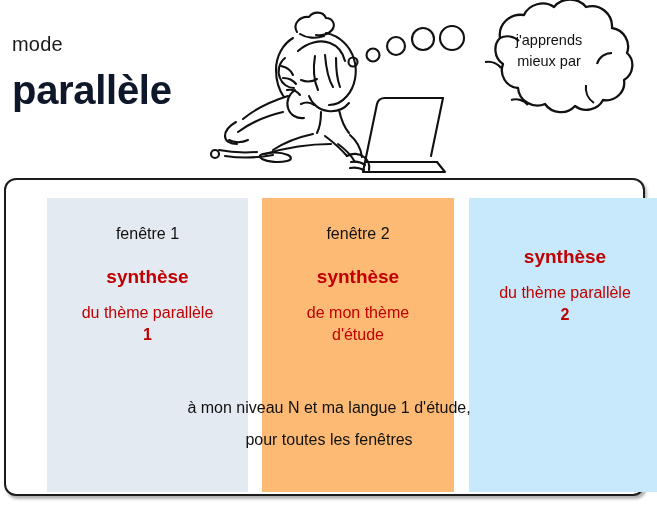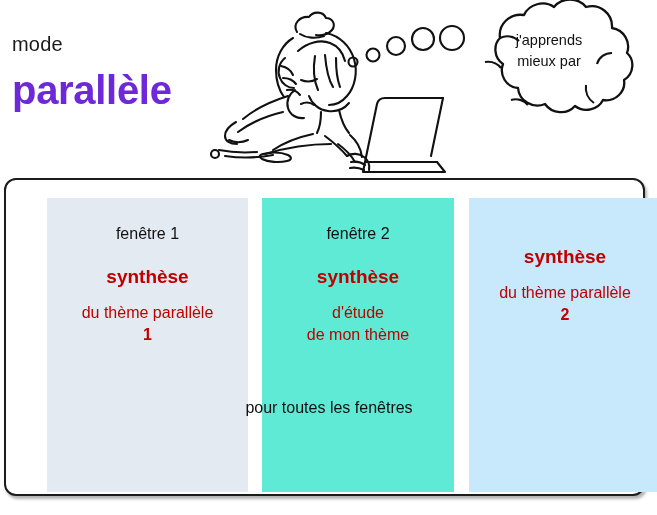--- a/index.html
+++ b/index.html
@@ -30,21 +30,21 @@
     font-size: 20px;
     color: #1a1a1a;
     letter-spacing: 0.2px;
   }
   #title-parallele {
     position: absolute;
     left: 12px;
     top: 68px;
     font-size: 40px;
     font-weight: bold;
-    color: #6d28d9;
+    color: #0f172a;
     letter-spacing: -0.3px;
   }
 
   
   #illustration {
     position: absolute;
     left: 205px;
     top: 4px;
     width: 250px;
     height: 172px;
@@ -260,34 +260,35 @@
 
   <div class="window-col" id="col-1" style="background: rgb(228, 234, 242);">
     <div class="col-header">fenêtre 1</div>
     <div class="col-synthese">synthèse</div>
     <div class="col-desc">
       <span class="ln">du thème parallèle</span>
       <span class="num">1</span>
     </div>
   </div>
 
-  <div class="window-col" id="col-2" style="background: #5eead4;">
+  <div class="window-col" id="col-2" style="background: #fdba74;">
     <div class="col-header">fenêtre 2</div>
     <div class="col-synthese">synthèse</div>
     <div class="col-desc">
+      <span class="ln">de mon thème</span>
       <span class="ln">d'étude</span>
-      <span class="ln">de mon thème</span>
     </div>
   </div>
 
   <div class="window-col" id="col-3" style="background: rgb(200, 232, 251);">
     <div class="col-synthese">synthèse</div>
     <div class="col-desc">
       <span class="ln">du thème parallèle</span>
       <span class="num">2</span>
     </div>
   </div>
 
   <div id="panel-footnote">
+    <span class="fl">à mon niveau N  et ma langue 1 d'étude,</span>
     <span class="fl">pour toutes les fenêtres</span>
   </div>
 
 </div>
 
 </body></html>

